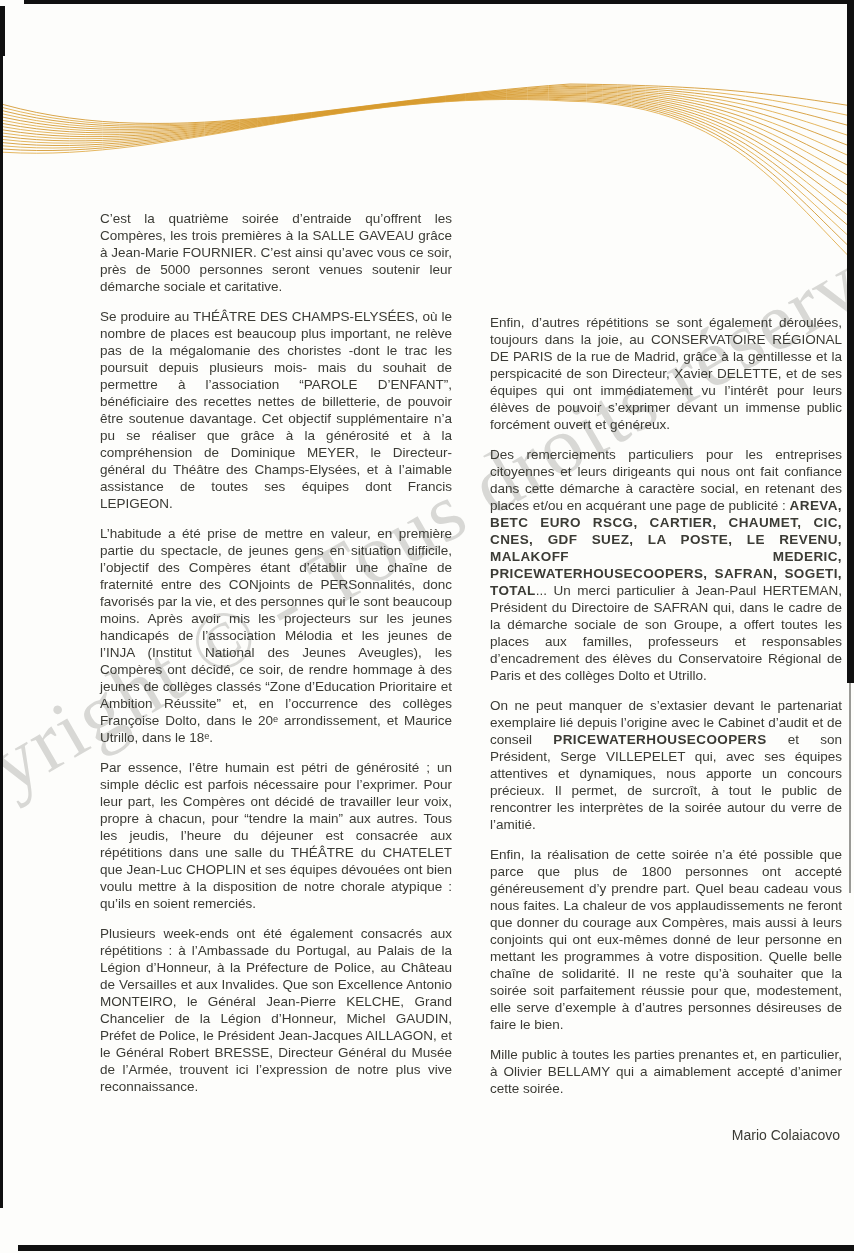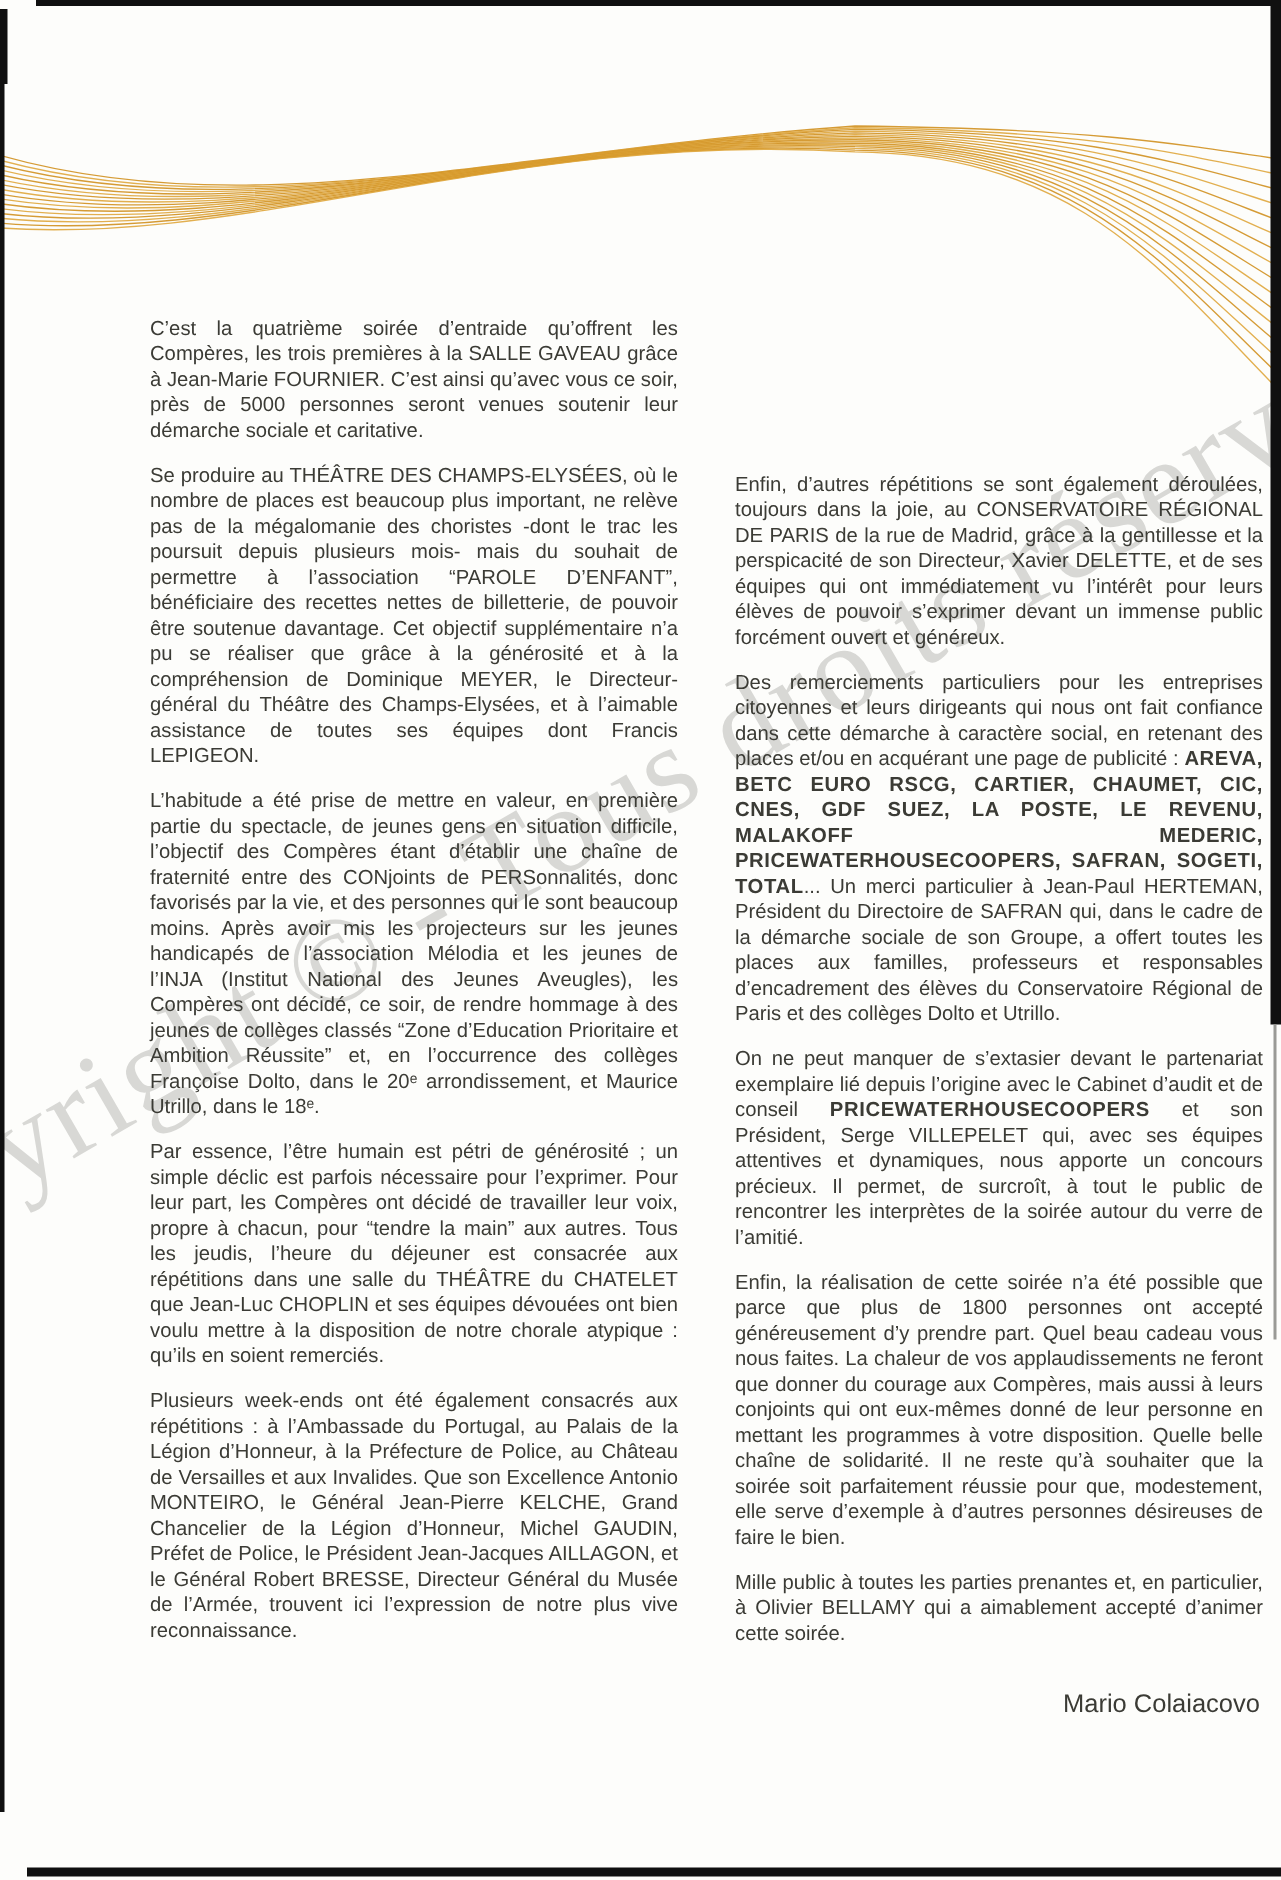--- a/index.html
+++ b/index.html
@@ -32,21 +32,21 @@
     position:absolute;width:352px;
     font-size:13.5px;line-height:17px;color:#3b3b35;
     text-align:justify;
   }
   .col-left{left:100px;top:210px;}
   .col-right{left:470px;top:314px;margin-left:20px;}
   .col p{margin:0 0 13px 0;}
   .col b{letter-spacing:0.4px;}
   .signature{
     text-align:right;margin-top:30px;padding-right:2px;
-    font-size:17px;color:#3b3b35;
+    font-size:14px;color:#3b3b35;
   }
 </style>
 </head>
 <body>
 
 <div class="wave-wrap">
   <svg id="wave-svg" width="854" height="330" viewBox="0 0 854 330" xmlns="http://www.w3.org/2000/svg">
       <path d="M -12 96 C 160 150, 340 96, 570 80 C 750 82, 795 94, 905 110" fill="none" stroke="#D0901F" stroke-width="0.9" opacity="0.9"></path>
       <path d="M -12 99.4 C 160 150.9, 340 95.1, 570 81.15 C 750 83.15, 795 102, 905 123" fill="none" stroke="#DFA63C" stroke-width="0.9" opacity="0.9"></path>
       <path d="M -12 102.8 C 160 151.8, 340 94.2, 570 82.3 C 750 84.3, 795 110, 905 136" fill="none" stroke="#D0901F" stroke-width="0.9" opacity="0.9"></path>

